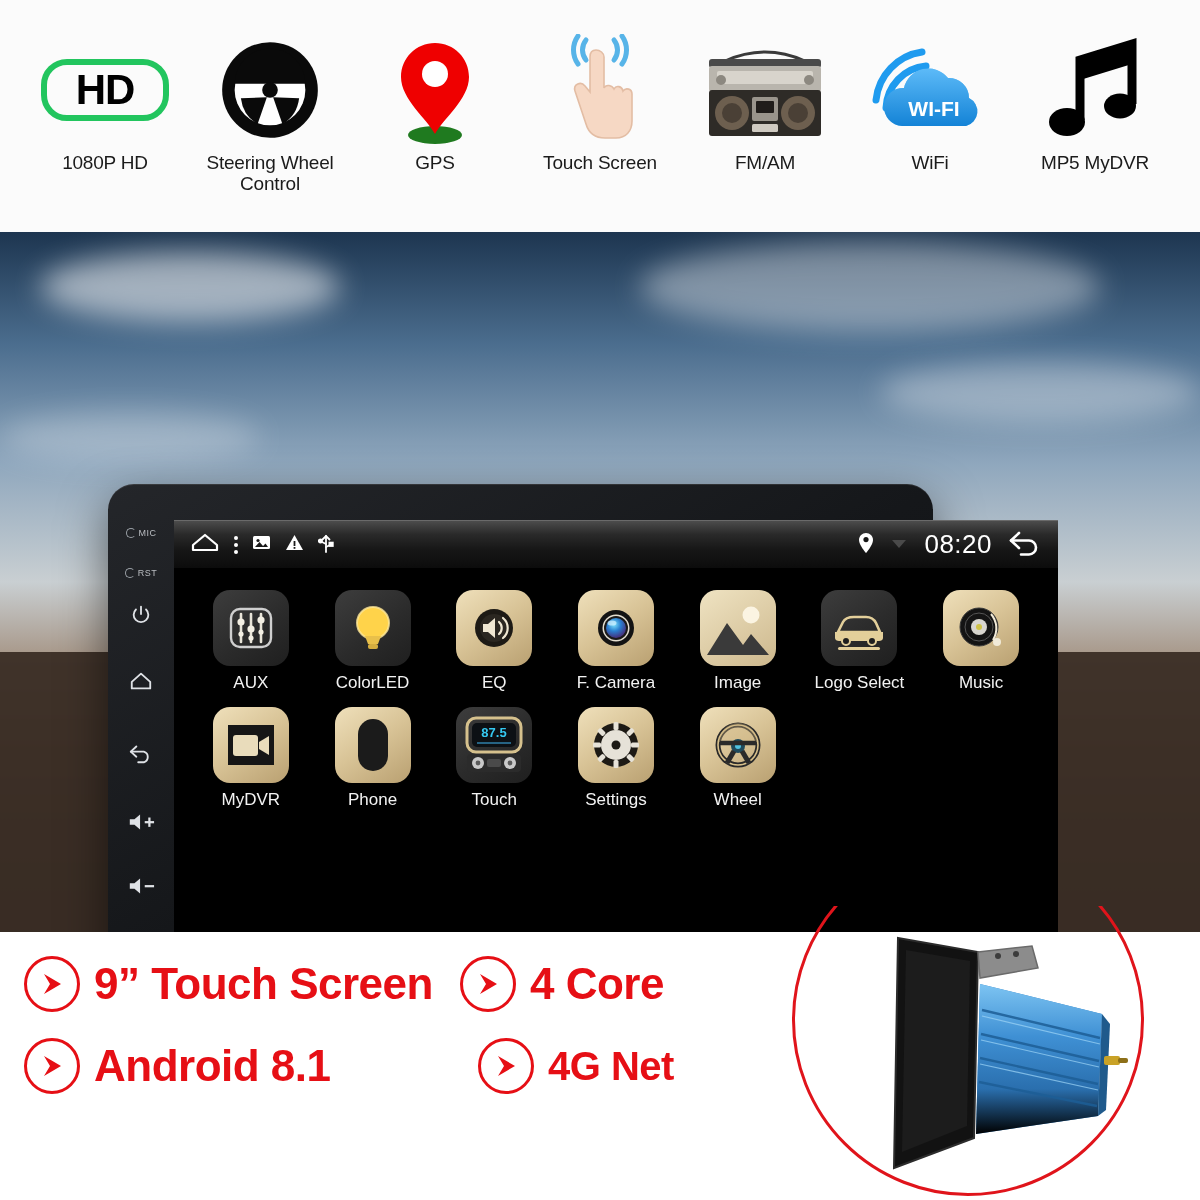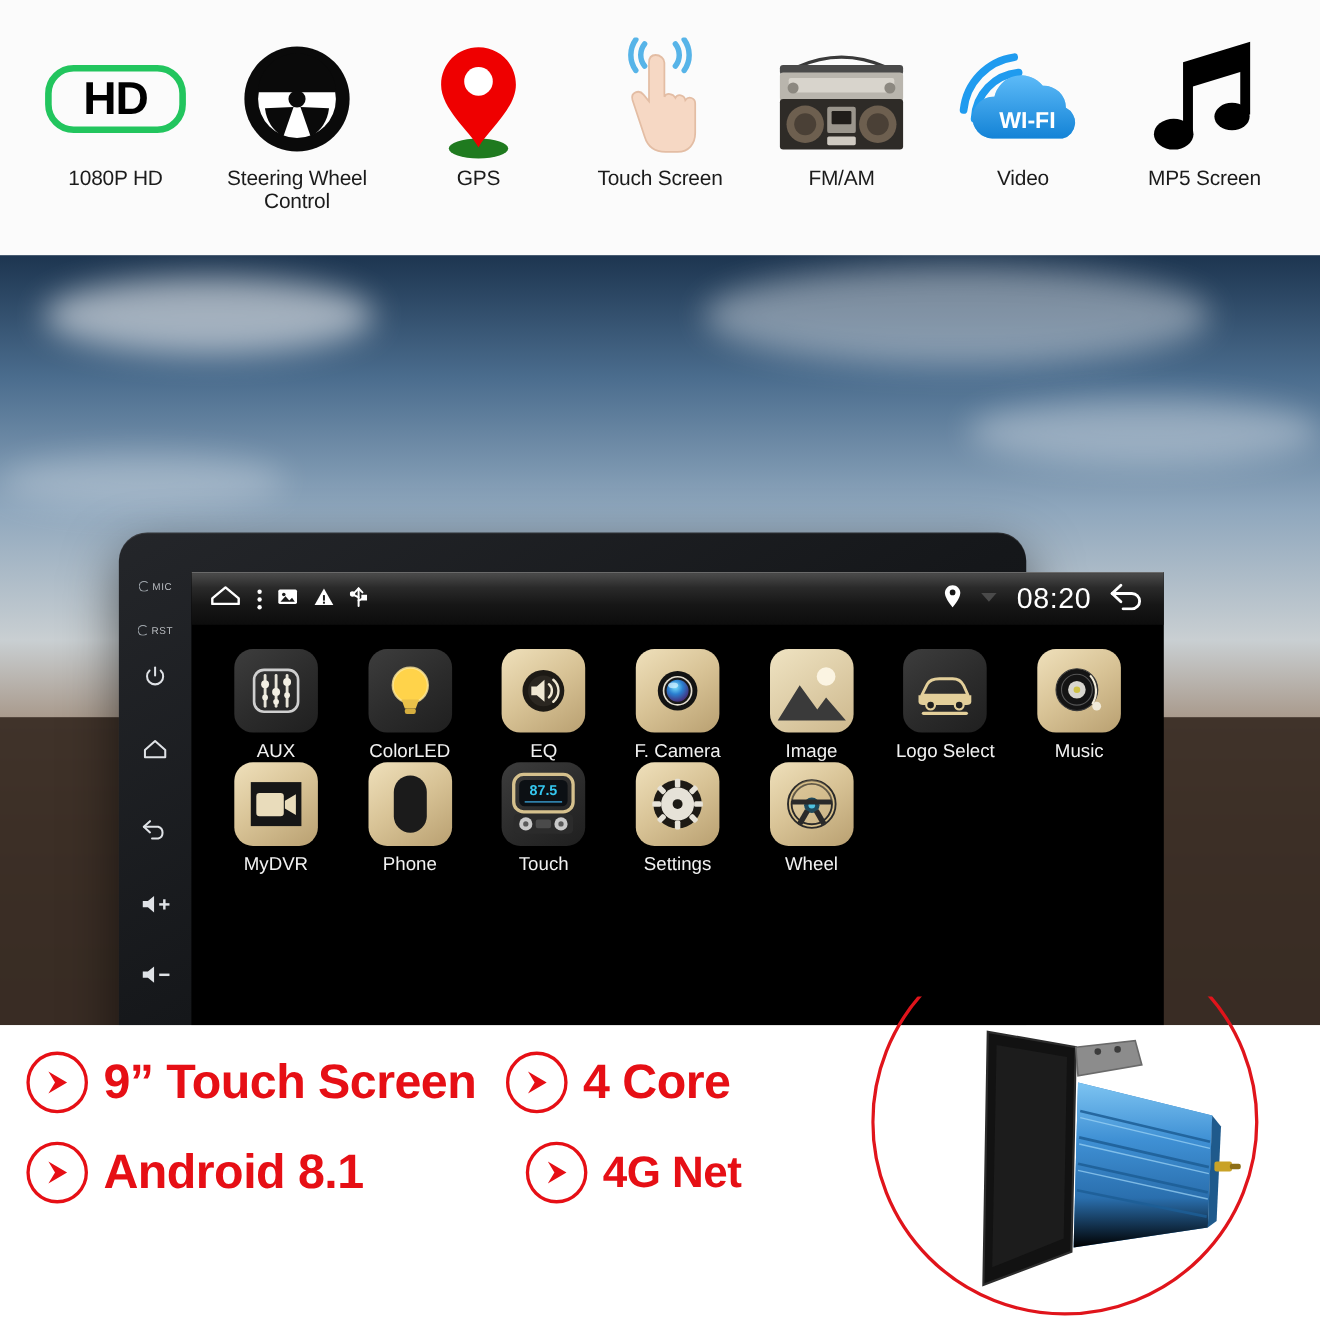--- a/index.html
+++ b/index.html
@@ -80,21 +80,21 @@
   }
   .sb-left{display:flex;align-items:center;gap:14px;}
   .sb-right{margin-left:auto;display:flex;align-items:center;gap:16px;}
   .sb-time{font-size:26px;letter-spacing:.5px;}
   .dots3{display:flex;flex-direction:column;gap:3px;}
   .dots3 i{width:4px;height:4px;background:#fff;border-radius:50%;display:block;}
 
   
   .appgrid{
     position:relative;padding:22px 16px 0;
-    display:grid;grid-template-columns:repeat(7,1fr);
+    display:grid;grid-template-columns:repeat(7,1fr);row-gap:14px;
   }
   .app{display:flex;flex-direction:column;align-items:center;}
   .tile{
     width:76px;height:76px;border-radius:17px;position:relative;overflow:hidden;
     display:flex;align-items:center;justify-content:center;
     box-shadow:0 2px 5px rgba(0,0,0,.7);
   }
   .tile.gold{background:linear-gradient(145deg,#efe0bb 0%, #d8c396 48%, #b9a071 100%);}
   .tile.dark{background:linear-gradient(145deg,#3d3d3d 0%, #2b2b2b 55%, #1f1f1f 100%);}
   .app .alabel{
@@ -216,33 +216,33 @@
           <path d="M34 88 A19 19 0 0 1 36 50 A25 25 0 0 1 80 40 A20 20 0 0 1 101 60 A15 15 0 0 1 98 88 Z" fill="url(#g1)" opacity=".55"></path>
           <defs>
               <linearGradient id="g1" x1="0" y1="0" x2="0" y2="1">
             <stop offset="0" stop-color="#8fd4ff"></stop>
                 <stop offset="1" stop-color="#0a6fc2"></stop>
           </linearGradient>
             </defs>
           <text x="66" y="78" font-family="Liberation Sans, sans-serif" font-size="21" font-weight="bold" fill="#fff" text-anchor="middle">WI-FI</text>
         </svg>
       </div>
-      <div class="flabel">Video</div>
+      <div class="flabel">WiFi</div>
     </div>
 
     <div class="feature">
       <div class="ficon">
         <svg width="102" height="112" viewBox="0 0 102 112">
           <path d="M36 86 L36 26 L88 10 L88 70" fill="none" stroke="#000" stroke-width="9"></path>
           <path d="M36 26 L88 10 L88 30 L36 46 Z" fill="#000"></path>
           <ellipse cx="23" cy="88" rx="18" ry="14" fill="#000"></ellipse>
           <ellipse cx="76" cy="72" rx="16" ry="12.5" fill="#000"></ellipse>
         </svg>
       </div>
-      <div class="flabel">MP5 Screen</div>
+      <div class="flabel">MP5 MyDVR</div>
     </div>
   </div>
 
   <div class="photo-band">
     <div class="cloud" style="left:40px;top:20px;width:300px;height:70px;"></div>
     <div class="cloud" style="left:640px;top:10px;width:460px;height:90px;opacity:.7;"></div>
     <div class="cloud" style="left:880px;top:130px;width:320px;height:60px;opacity:.6;"></div>
     <div class="cloud" style="left:0px;top:180px;width:260px;height:50px;opacity:.45;"></div>
     <div class="ground-tex"></div>
 

